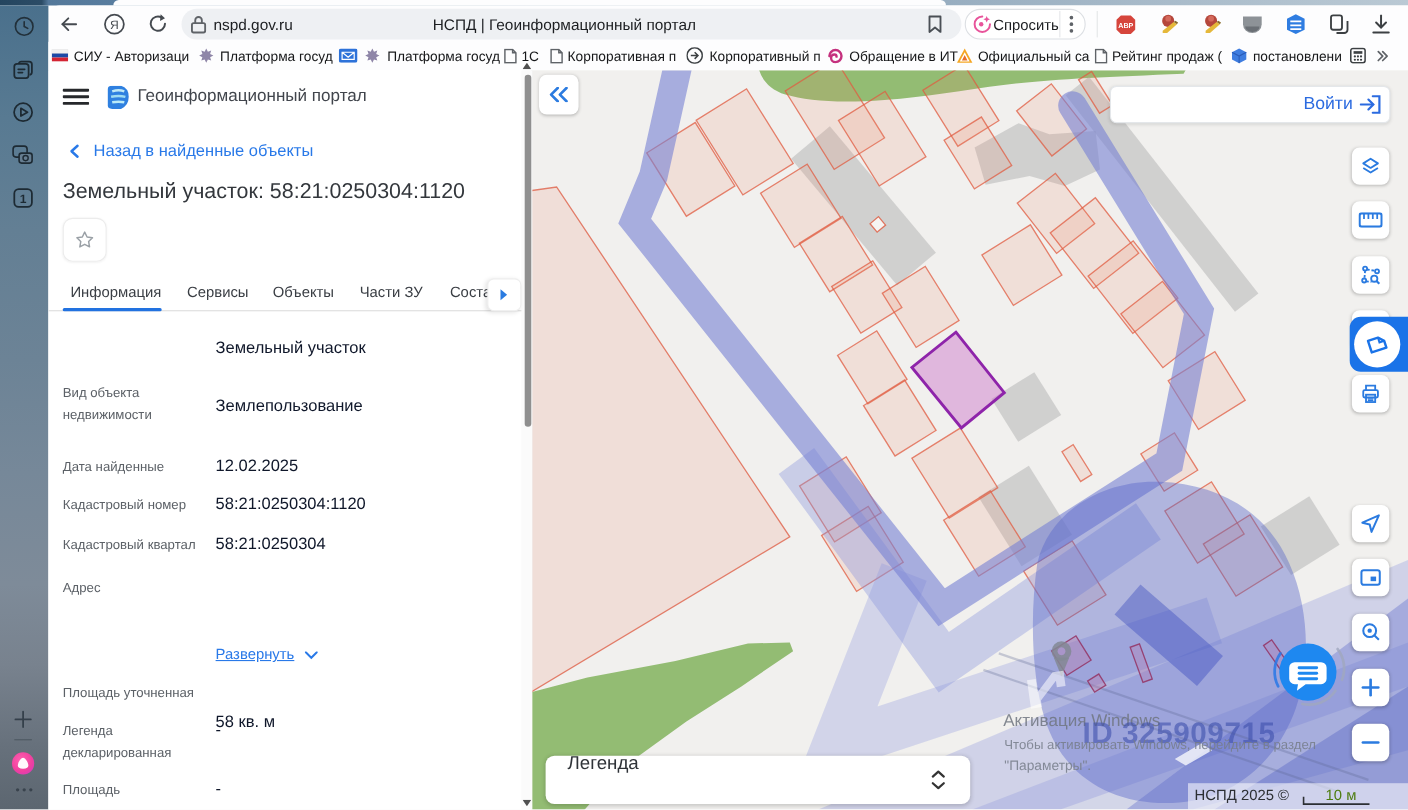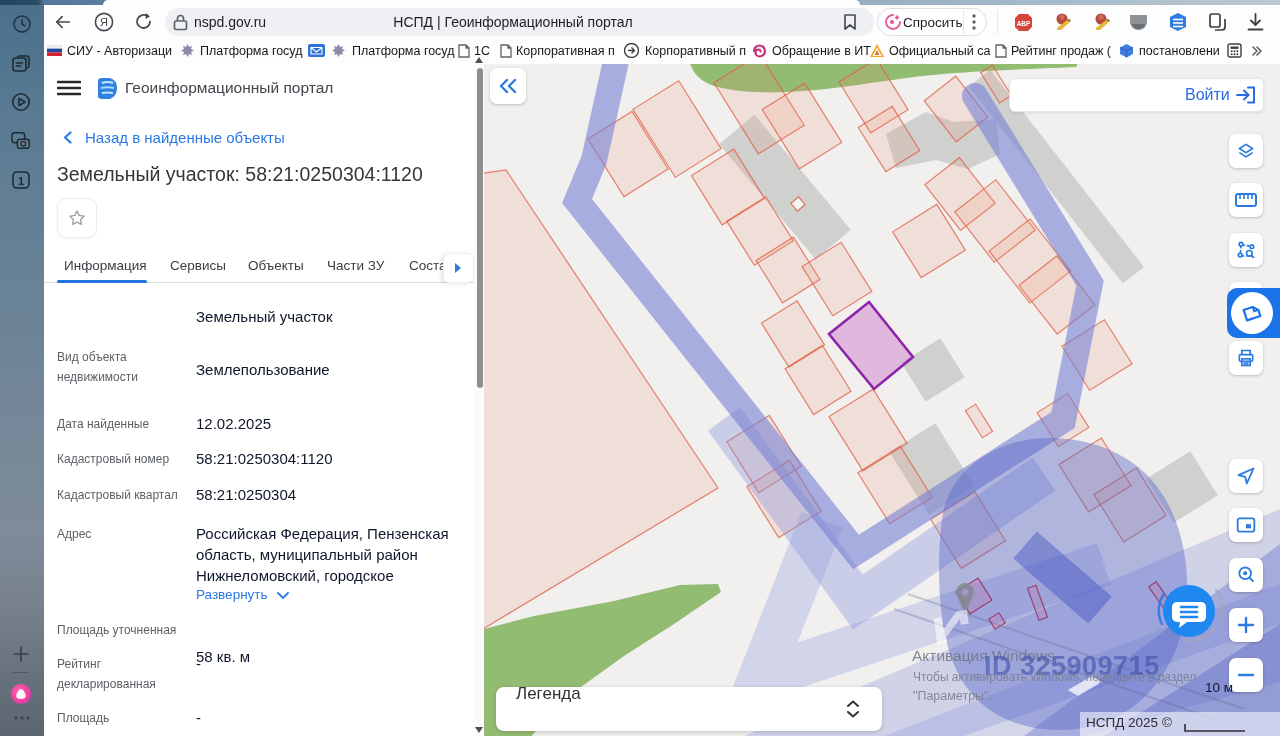--- a/index.html
+++ b/index.html
@@ -300,28 +300,27 @@
   <div class="abs lbl" style="left:57px; top:307px; width:130px;margin-top:40px;">Вид объекта недвижимости</div>
   <div class="abs val" style="left:196px; top:306px;">Земельный участок</div>
   <div class="abs val" style="left:196px; top:359px;">Землепользование</div>
   <div class="abs lbl" style="left:57px; top:414px;">Дата найденные</div>
   <div class="abs val" style="left:196px; top:413px;">12.02.2025</div>
   <div class="abs lbl" style="left:57px; top:449px;">Кадастровый номер</div>
   <div class="abs val" style="left:196px; top:448px;">58:21:0250304:1120</div>
   <div class="abs lbl" style="left:57px; top:485px;">Кадастровый квартал</div>
   <div class="abs val" style="left:196px; top:484px;">58:21:0250304</div>
   <div class="abs lbl" style="left:57px; top:524px;">Адрес</div>
-  <div class="abs val" style="left:196px; top:523px; width:266px;">Российская Федерация, Пензенская область, муниципальный район Нижнеломовский, городское</div>
-  <div class="abs" style="left:196px; top:587px; font-size:13.5px; color:#2979e8; ">Развернуть</div>
+  <div class="abs" style="left:196px; top:587px; font-size:13.5px; color:#2979e8; text-decoration:underline;">Развернуть</div>
   <svg class="abs" style="left:277px; top:592px;" width="12" height="8" viewBox="0 0 12 8">
       <path d="M1,1 L6,6 L11,1" stroke="#2979e8" stroke-width="1.8" fill="none" stroke-linecap="round"></path>
     </svg>
   <div class="abs lbl" style="left:57px; top:620px;">Площадь уточненная</div>
   <div class="abs val" style="left:196px; top:646px;">58 кв. м</div>
-  <div class="abs lbl" style="left:57px; top:654px; width:130px;">Рейтинг декларированная</div>
+  <div class="abs lbl" style="left:57px; top:654px; width:130px;">Легенда декларированная</div>
   <div class="abs val" style="left:196px; top:653px;">-</div>
   <div class="abs lbl" style="left:57px; top:708px;">Площадь</div>
   <div class="abs val" style="left:196px; top:707px;">-</div>
 
   
   <div class="abs" id="map"></div>
   <svg class="abs" style="left:484px; top:64px;" width="796" height="672" viewBox="0 0 796 672">
     <rect width="796" height="672" fill="#f1f0ee"></rect>
 
     <path d="M205,-4 L596,-4 L592,3 C520,6 470,8 430,13 C390,18 360,24 320,27 C280,30 250,28 230,22 C215,17 208,8 205,-4 Z" fill="#93bc73"></path>
@@ -547,21 +546,21 @@
   <svg class="abs" style="left:846px; top:700px;" width="14" height="18" viewBox="0 0 14 18">
     <g stroke="#333" stroke-width="2" fill="none" stroke-linecap="round" stroke-linejoin="round">
         <path d="M2,6 L7,1.5 L12,6"></path>
         <path d="M2,12 L7,16.5 L12,12"></path>
       </g>
   </svg>
 
   
   <div class="abs" style="left:1080px; top:712px; width:200px; height:24px; background:rgba(255,255,255,0.55);"></div>
   <div class="abs" style="left:1086px; top:715px; font-size:13.5px; color:#2c2f33;">НСПД 2025 ©</div>
-  <div class="abs" style="left:1205px; top:680px; font-size:13.5px; color:#0f172a;">10 м</div>
+  <div class="abs" style="left:1205px; top:715px; font-size:13.5px; color:#4d7c0f;">10 м</div>
   <svg class="abs" style="left:1184px; top:724px;" width="62" height="8" viewBox="0 0 62 8">
       <path d="M1,0 L1,7 L61,7" fill="none" stroke="#2c2f33" stroke-width="1.6"></path>
     </svg>
 
   
   <svg class="abs" style="left:475px; top:57px;" width="8" height="6" viewBox="0 0 8 6">
       <path d="M4,0 L8,6 L0,6 Z" fill="#505050"></path>
     </svg>
   <svg class="abs" style="left:475px; top:727px;" width="8" height="6" viewBox="0 0 8 6">
       <path d="M4,6 L8,0 L0,0 Z" fill="#505050"></path>

